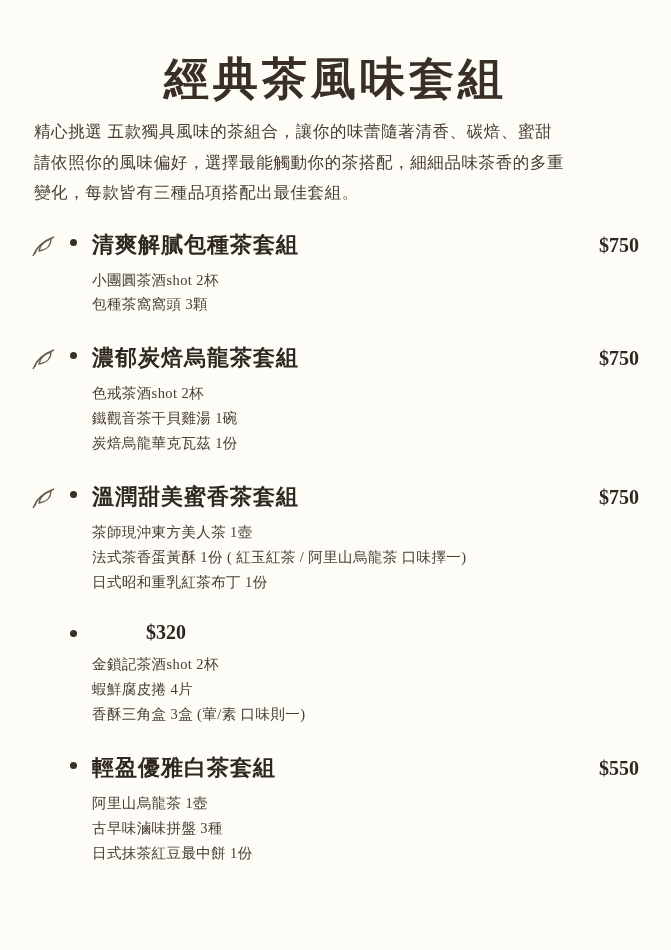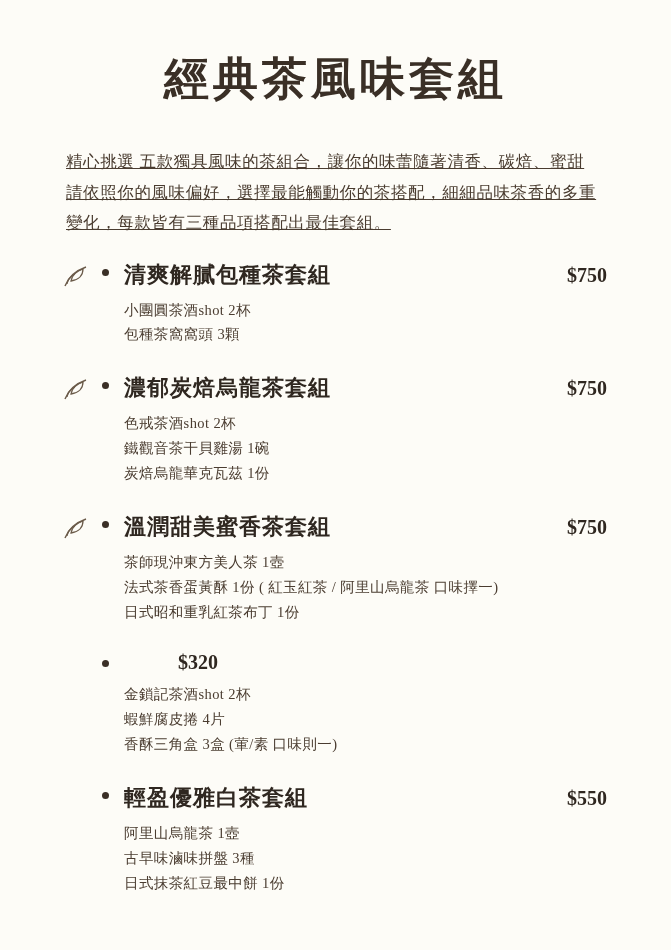--- a/index.html
+++ b/index.html
@@ -12,41 +12,40 @@
     background: #fdfcf7;
     font-family: "Liberation Sans", sans-serif;
     color: #3a2f26;
     overflow: hidden;
   }
   .page {
     position: relative;
     width: 671px;
     height: 742px;
     box-sizing: border-box;
-    padding: 0 54px;
+    padding: 0 22px;
   }
   .title {
     text-align: center;
     font-family: "Liberation Serif", serif;
     font-weight: bold;
     font-size: 45px;
     letter-spacing: 4px;
     color: #3a2f26;
     margin: 0;
     padding-top: 52px;
     line-height: 1.2;
   }
   .intro {
-    margin-top: 40px;
+    margin-top: 10px;
     padding: 0 10px 0 12px;
     font-size: 16.5px;
     line-height: 1.85;
     color: #4a3c30;
     letter-spacing: 0.6px;
-    text-decoration: underline;
   }
   .intro p {
     margin: 0;
   }
   .menu {
     margin-top: 22px;
   }
   .item {
     position: relative;
     margin-bottom: 26px;

